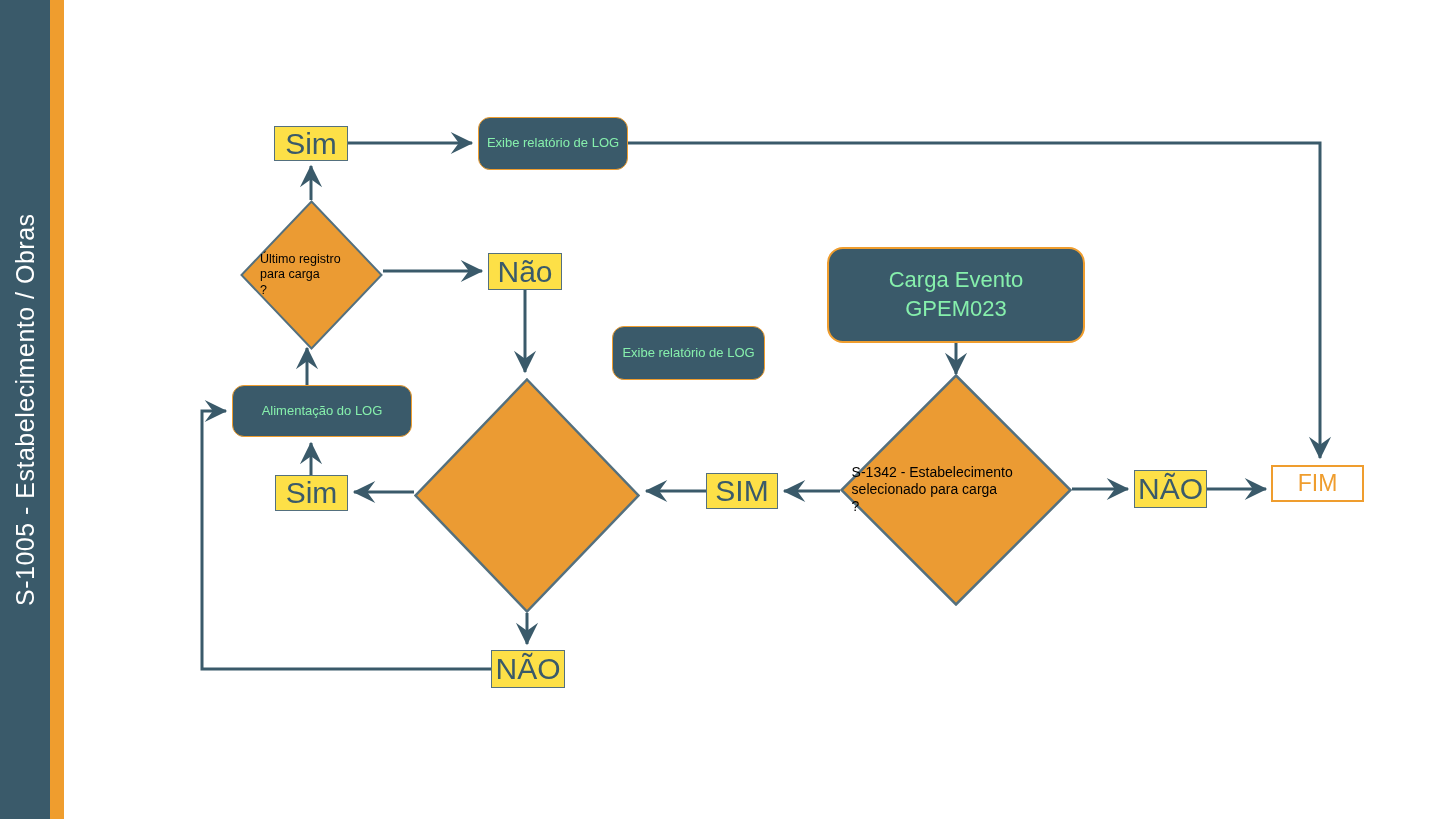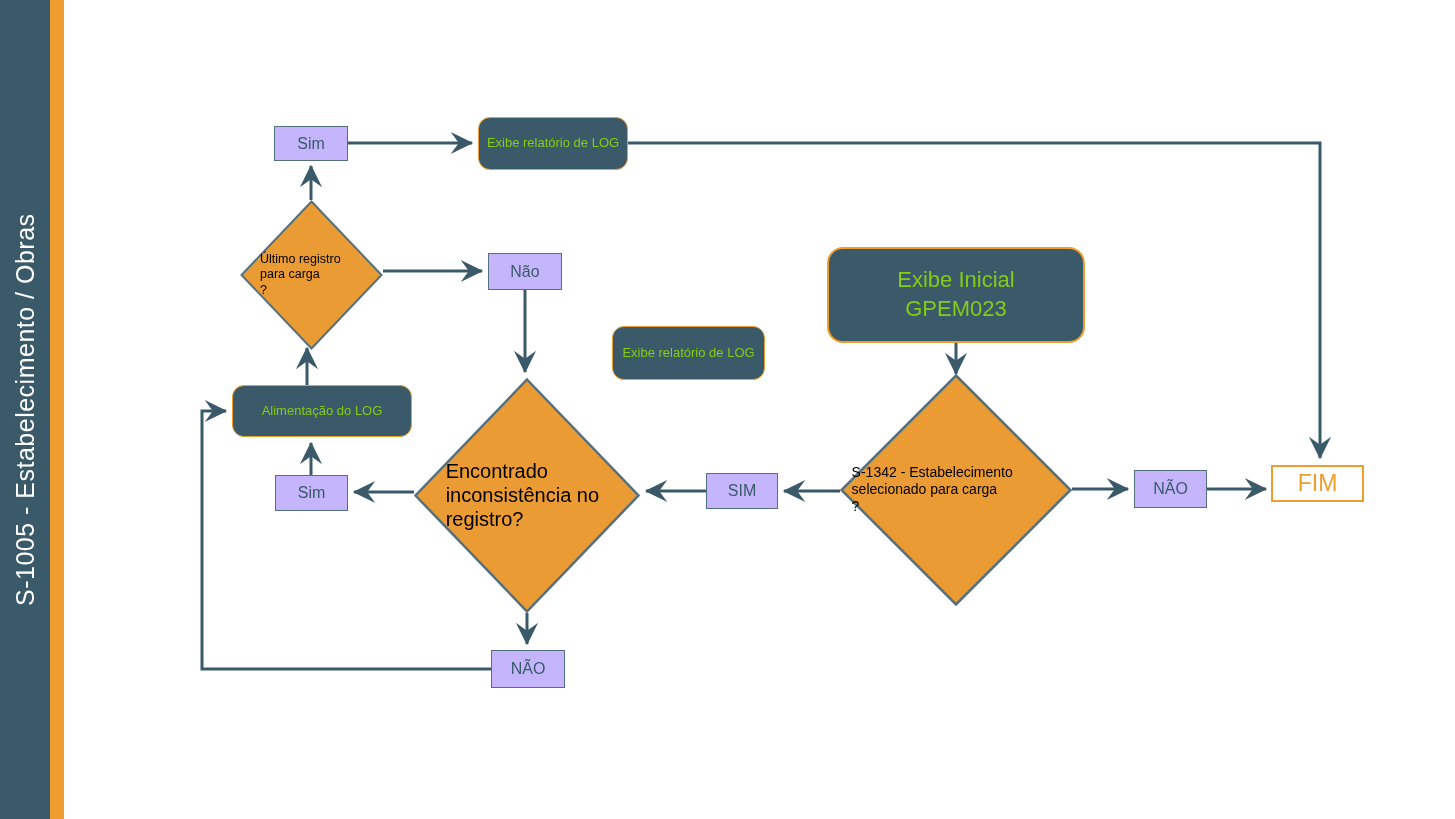--- a/index.html
+++ b/index.html
@@ -74,32 +74,32 @@
     position: absolute;
     box-sizing: border-box;
     display: flex;
     align-items: center;
     justify-content: center;
     text-align: center;
   }
 
   
   .label-box {
-    background: #c4b5fd;
+    background: #fde047;
     border: 1.5px solid #54707e;
     color: #3a5a6a;
-    font-size: 16px;
+    font-size: 30px;
   }
 
   
   .proc-box {
     background: #3a5a6a;
     border: 1.5px solid #ef9d2e;
     border-radius: 12px;
-    color: #84cc16;
+    color: #86efac;
     font-size: 13px;
     line-height: 1.25;
   }
   .proc-box.big {
     font-size: 22px;
     border-radius: 16px;
     border-width: 2px;
     line-height: 1.3;
   }
 
@@ -203,34 +203,29 @@
   <div class="node label-box" style="left:488px; top:253px; width:74px; height:37px;">Não</div>
 
   <div class="node proc-box" style="left:232px; top:385px; width:180px; height:52px;">Alimentação do LOG</div>
 
   <div class="node label-box" style="left:275px; top:475px; width:73px; height:36px;">Sim</div>
 
   <div class="diamond big" style="left:414px; top:378px; width:226px; height:235px;">
     <svg class="shape" viewBox="0 0 226 235" preserveAspectRatio="none">
       <polygon points="113,1.5 224.5,117.5 113,233.5 1.5,117.5" fill="#eb9b33" stroke="#54707e" stroke-width="2.5"></polygon>
     </svg>
-    <div class="dtext">
-      <span>Encontrado</span><br>
-      <span>inconsistência no</span><br>
-      <span>registro?</span>
-    </div>
   </div>
 
   <div class="node label-box" style="left:491px; top:650px; width:74px; height:38px;">NÃO</div>
 
   <div class="node proc-box" style="left:612px; top:326px; width:153px; height:54px;">Exibe relatório de LOG</div>
 
   <div class="node proc-box big" style="left:827px; top:247px; width:258px; height:96px;">
     <div>
-      <span>Exibe Inicial</span><br>
+      <span>Carga Evento</span><br>
       <span>GPEM023</span>
     </div>
   </div>
 
   <div class="diamond big2" style="left:840px; top:374px; width:232px; height:232px;">
     <svg class="shape" viewBox="0 0 232 232" preserveAspectRatio="none">
       <polygon points="116,1.5 230.5,116 116,230.5 1.5,116" fill="#eb9b33" stroke="#54707e" stroke-width="2.5"></polygon>
     </svg>
     <div class="dtext" style="left:5%; width:90%;">
       <span>S-1342 - Estabelecimento</span><br>

